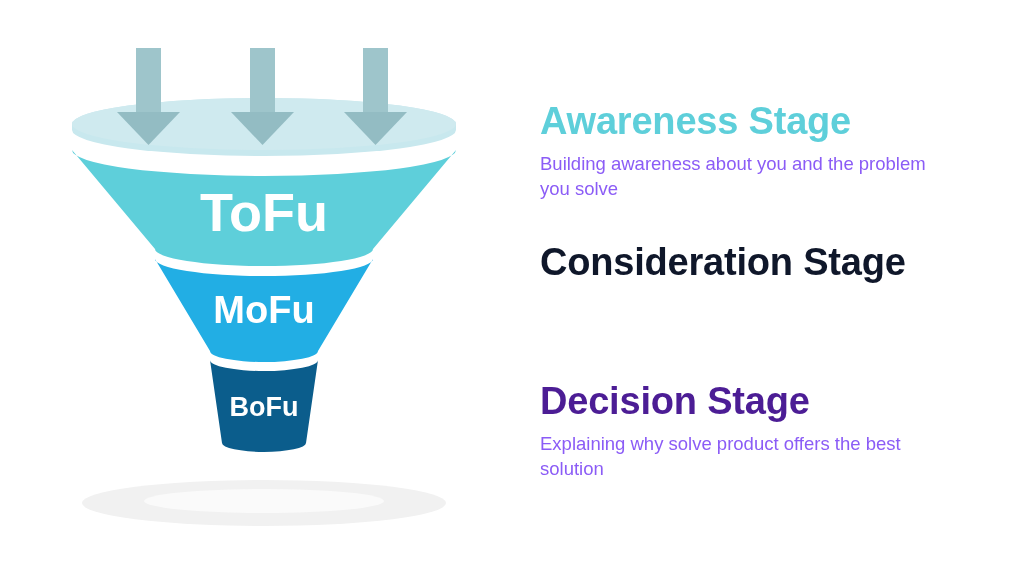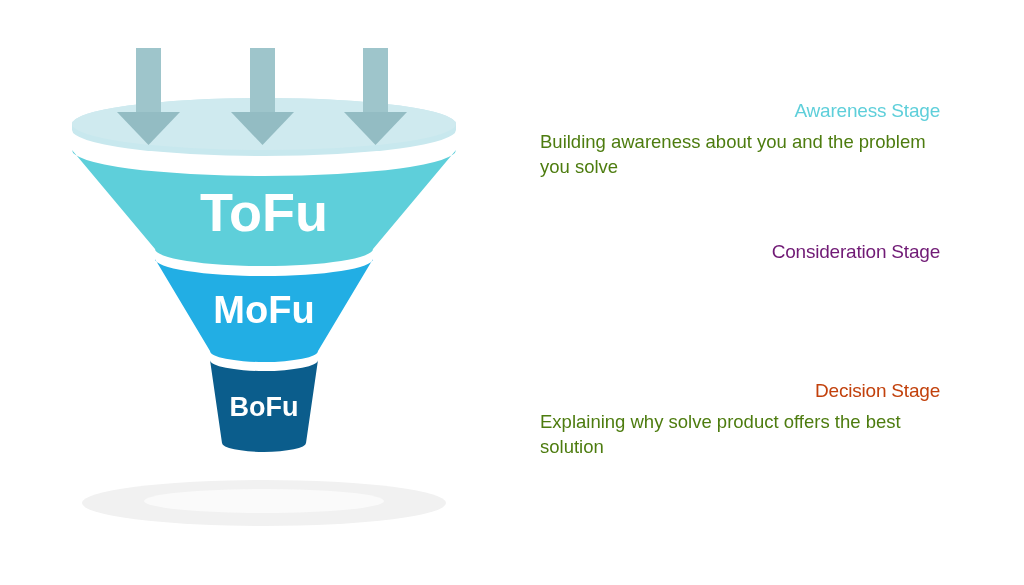--- a/index.html
+++ b/index.html
@@ -52,32 +52,31 @@
     left: 0;
     width: 400px;
   }
   .stage-block.s1 { top: 100px; }
   .stage-block.s2 { top: 241px; }
   .stage-block.s3 { top: 380px; }
 
   .stage-heading {
     margin: 0 0 9px 0;
     font-family: "Liberation Sans", sans-serif;
-    font-size: 19px;
-    font-weight: normal;
+    font-size: 38px;
+    font-weight: bold;
     line-height: 1.12;
     letter-spacing: -0.2px;
-    text-align: right;
   }
   .stage-desc {
     margin: 0;
     font-family: "Liberation Sans", sans-serif;
     font-size: 18.5px;
     line-height: 1.35;
-    color: #4d7c0f;
+    color: #8b5cf6;
     max-width: 392px;
   }
 </style>
 </head>
 <body>
 
 <div id="stage">
 
   <svg id="funnel-graphic" viewBox="0 0 520 585">
 
@@ -133,23 +132,23 @@
   </svg>
 
   <div id="stages-column">
 
     <div class="stage-block s1">
       <h2 class="stage-heading" style="color:#5ecfda">Awareness Stage</h2>
       <p class="stage-desc">Building awareness about you and the problem you solve</p>
     </div>
 
     <div class="stage-block s2">
-      <h2 class="stage-heading" style="color:#701a75">Consideration Stage</h2>
+      <h2 class="stage-heading" style="color:#0f172a">Consideration Stage</h2>
     </div>
 
     <div class="stage-block s3">
-      <h2 class="stage-heading" style="color:#c2410c">Decision Stage</h2>
+      <h2 class="stage-heading" style="color:#4c1d95">Decision Stage</h2>
       <p class="stage-desc">Explaining why solve product offers the best solution</p>
     </div>
 
   </div>
 
 </div>
 
 </body></html>

